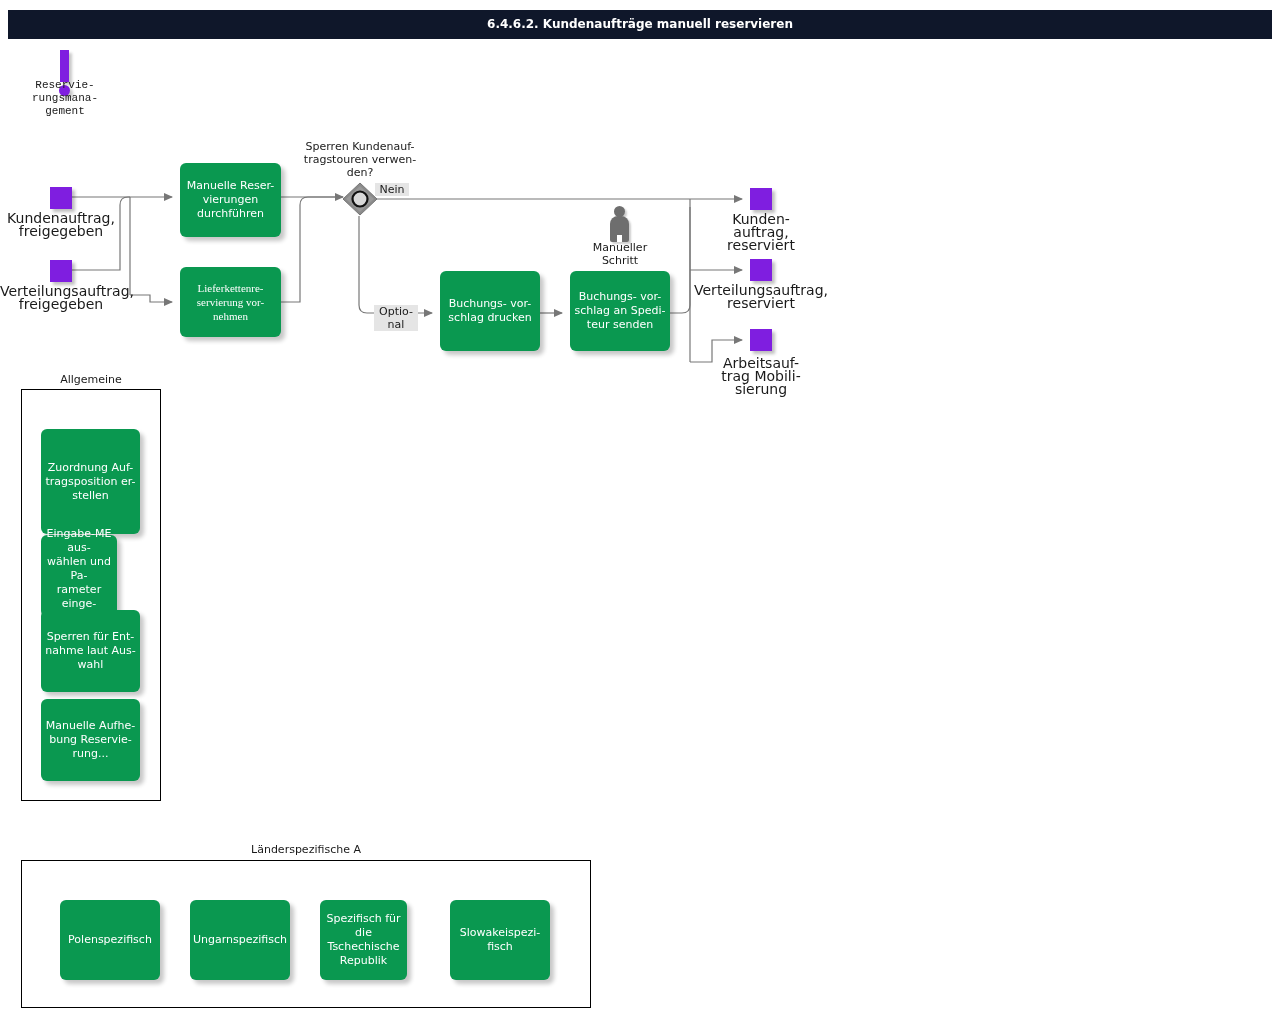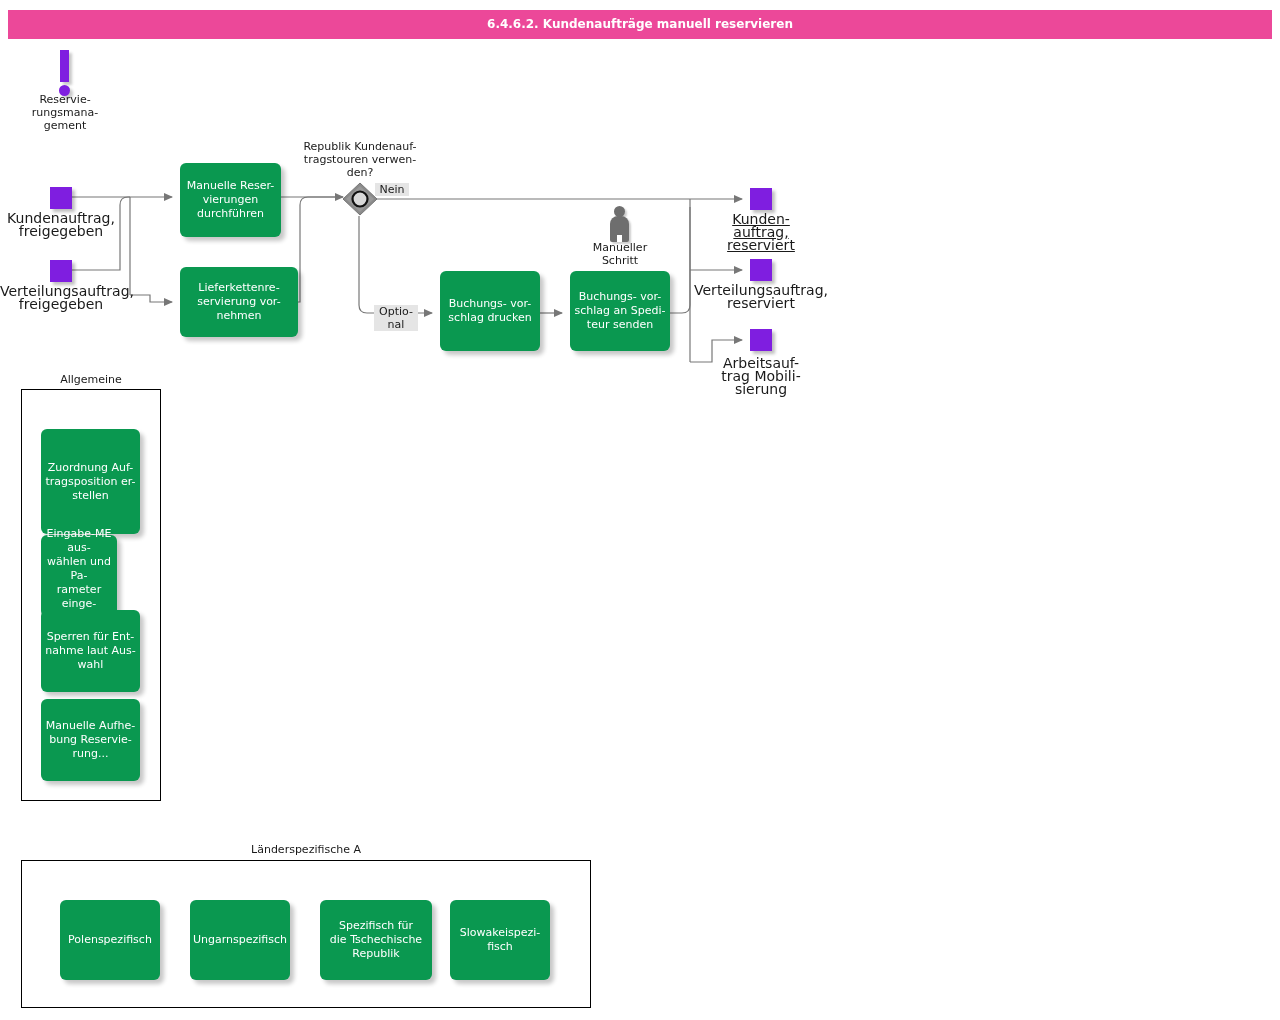--- a/index.html
+++ b/index.html
@@ -18,21 +18,21 @@
     position: absolute;
     left: 0; top: 0;
     width: 1280px;
     height: 1020px;
   }
   
   .titlebar {
     position: absolute;
     left: 8px; top: 10px;
     width: 1264px; height: 29px;
-    background: #ec4899;
+    background: #0f172a;
     box-sizing: border-box;
   }
   .titlebar .title-text {
     position: absolute;
     left: 0; right: 0; top: 7px;
     text-align: center;
     color: #ffffff;
     font-size: 12px;
     font-weight: bold;
     font-family: "DejaVu Sans", sans-serif;
@@ -188,48 +188,48 @@
     <path d="M690,362 L712,362 L712,340 L742,340" marker-end="url(#arrow)"></path>
   </g>
 </svg>
 
 <div class="titlebar">
   <div class="title-text">6.4.6.2. Kundenaufträge manuell reservieren</div>
 </div>
 
 <div class="excl-bar" style="left:60px; top:50px;"></div>
 <div class="excl-dot" style="left:59px; top:85px;"></div>
-<div class="freetext" style="left:10px; top:93px; width:110px;">Reservie-
+<div class="freetext" style="left:10px; top:79px; width:110px;font-family:Liberation Mono, monospace;">Reservie-
 rungsmana-
 gement</div>
 
 <div class="dataobj" style="left:50px; top:187px;"></div>
 <div class="dataobj-label" style="left:0px; top:212px; width:122px;">Kundenauftrag,
 freigegeben</div>
 
 <div class="dataobj" style="left:50px; top:260px;"></div>
 <div class="dataobj-label" style="left:0px; top:285px; width:122px;">Verteilungsauftrag,
 freigegeben</div>
 
 <div class="fnbox" style="left:180px; top:163px; width:101px; height:74px;">Manuelle Reser-
 vierungen
 durchführen</div>
 
-<div class="fnbox" style="left:180px; top:267px; width:118px; height:70px;">Lieferkettenre-
+<div class="fnbox" style="left:180px; top:267px; width:101px; height:70px;font-family:Liberation Serif, serif;">Lieferkettenre-
 servierung  vor-
 nehmen</div>
 
 <div class="fnbox" style="left:440px; top:271px; width:100px; height:80px;">Buchungs- vor-
 schlag drucken</div>
 
 <div class="fnbox" style="left:570px; top:271px; width:100px; height:80px;">Buchungs- vor-
 schlag an Spedi-
 teur senden</div>
 
-<div class="freetext" style="left:276px; top:140px; width:168px;">Republik   Kundenauf-
+<div class="freetext" style="left:276px; top:140px; width:168px;">Sperren   Kundenauf-
 tragstouren   verwen-
 den?</div>
 
 <svg class="node" style="left:341px; top:181px; width:38px; height:37px;" viewBox="0 0 38 37" xmlns="http://www.w3.org/2000/svg">
   <polygon points="19,2 36,18 19,34 2,18" fill="#8a8a8a" stroke="#777777" stroke-width="1"></polygon>
   <polygon points="19,5 33,18 19,31 5,18" fill="#a8a8a8" opacity="0.5"></polygon>
   <circle cx="19" cy="18" r="7.5" fill="#d9d9d9" stroke="#111111" stroke-width="2.2"></circle>
 </svg>
 
 <div class="edge-label" style="left:375px; top:183px; width:34px;">Nein</div>
@@ -237,21 +237,21 @@
 <div class="edge-label" style="left:374px; top:305px; width:44px;">Optio-
 nal</div>
 
 <div class="person-head" style="left:614px; top:206px;"></div>
 <div class="person-body" style="left:610px; top:216px;"></div>
 <div class="person-legs" style="left:617px; top:235px;"></div>
 <div class="freetext" style="left:570px; top:241px; width:100px;">Manueller
 Schritt</div>
 
 <div class="dataobj" style="left:750px; top:188px;"></div>
-<div class="dataobj-label" style="left:710px; top:213px; width:102px;text-decoration:underline;">Kunden-
+<div class="dataobj-label" style="left:710px; top:213px; width:102px;">Kunden-
 auftrag,
 reserviert</div>
 
 <div class="dataobj" style="left:750px; top:259px;"></div>
 <div class="dataobj-label" style="left:690px; top:284px; width:142px;">Verteilungsauftrag,
 reserviert</div>
 
 <div class="dataobj" style="left:750px; top:329px;"></div>
 <div class="dataobj-label" style="left:710px; top:345px; width:102px;margin-top:12px;">Arbeitsauf-
 trag Mobili-
@@ -279,18 +279,18 @@
 bung Reservie-
 rung...</div>
 
 <div class="group-label" style="left:21px; top:840px; width:570px;">Länderspezifische A</div>
 <div class="groupbox" style="left:21px; top:860px; width:570px; height:148px;"></div>
 
 <div class="fnbox" style="left:60px; top:900px; width:100px; height:80px;">Polenspezifisch</div>
 
 <div class="fnbox" style="left:190px; top:900px; width:100px; height:80px;">Ungarnspezifisch</div>
 
-<div class="fnbox" style="left:320px; top:900px; width:112px; height:80px;">Spezifisch für
+<div class="fnbox" style="left:320px; top:900px; width:87px; height:80px;">Spezifisch für
 die Tschechische
 Republik</div>
 
 <div class="fnbox" style="left:450px; top:900px; width:100px; height:80px;">Slowakeispezi-
 fisch</div>
 
 </body></html>

